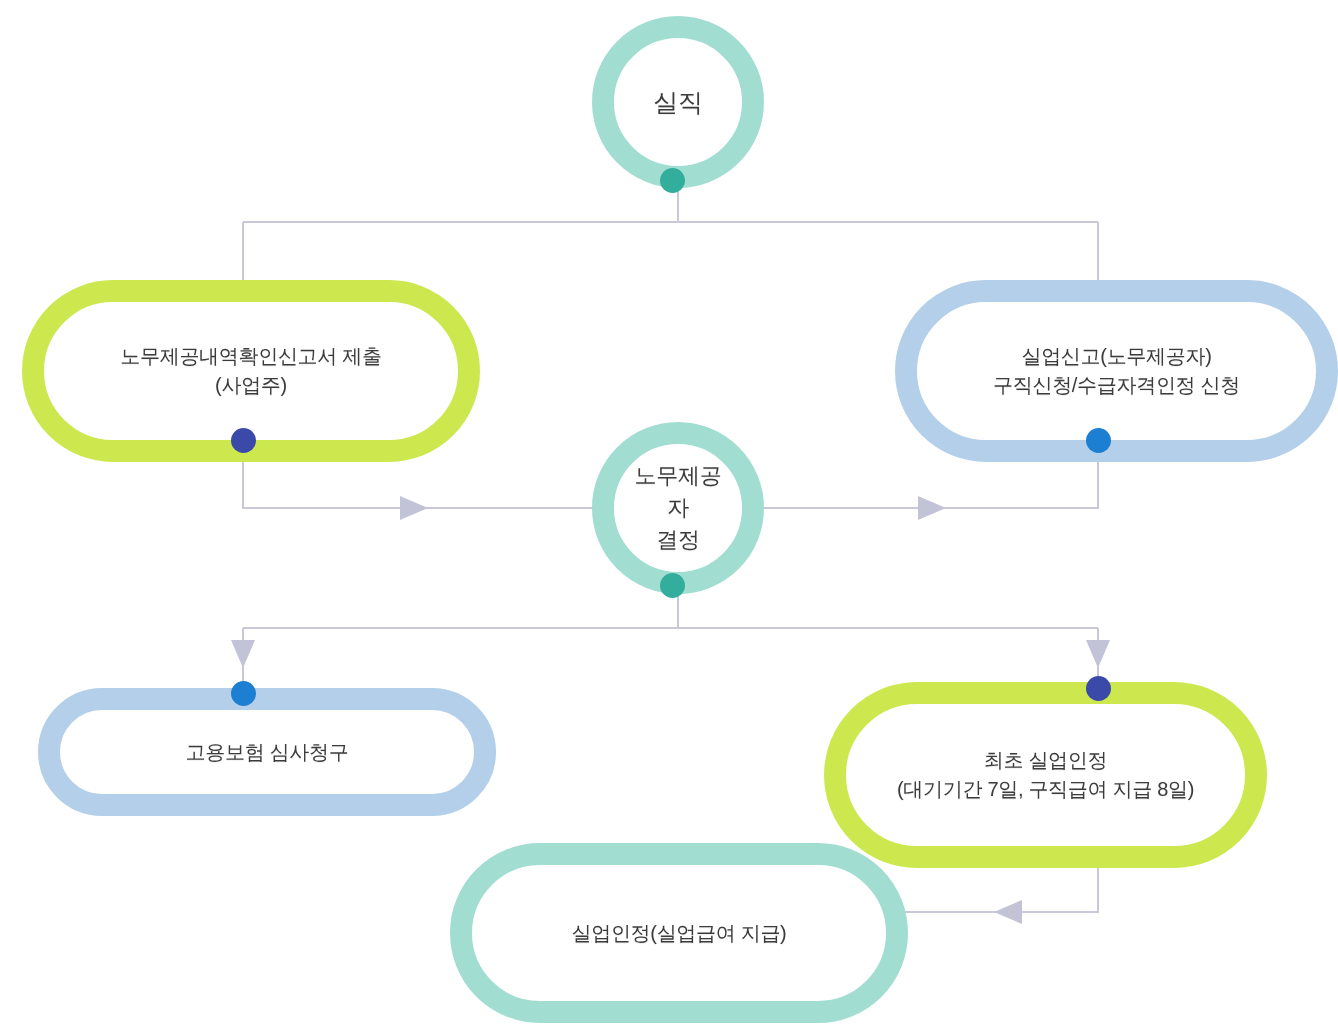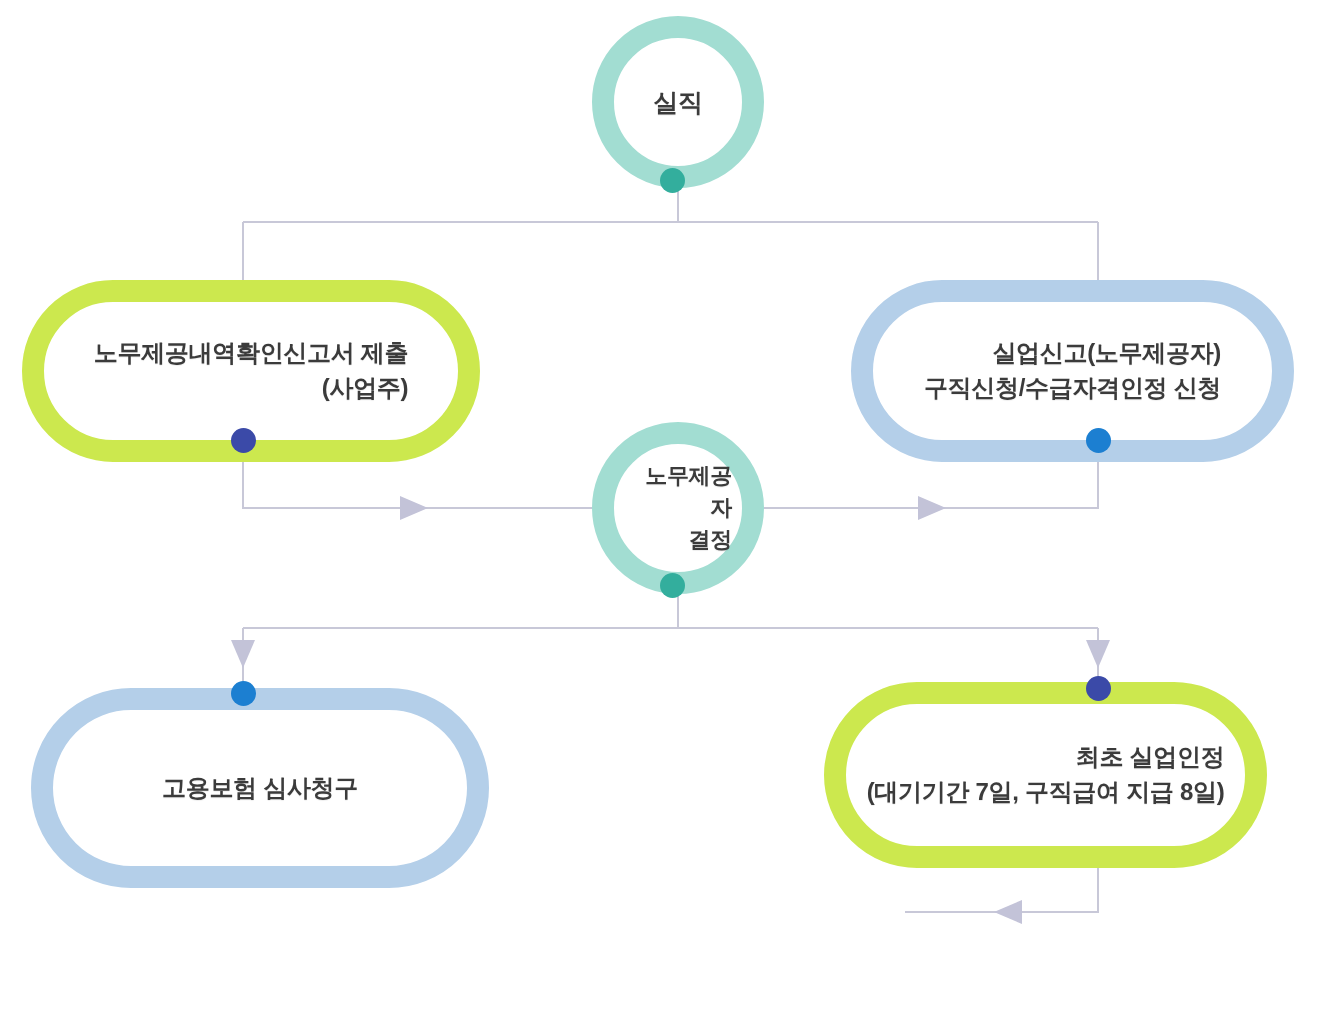--- a/index.html
+++ b/index.html
@@ -48,45 +48,44 @@
   }
 
   .c-teal  { border-color: #a2ddd2; }
   .c-green { border-color: #cce84e; }
   .c-blue  { border-color: #b4cfe9; }
 
   .label {
     position: relative;
     z-index: 2;
     color: #3b3b3b;
-    font-weight: 700;
+    font-weight: 400;
     line-height: 1.45;
     letter-spacing: -0.3px;
     padding: 0 10px;
     white-space: pre-line;
     text-shadow: 0 1px 1px rgba(0,0,0,0.07);
-    text-align: right;
   }
   .label.big   { font-size: 25px; }
-  .label.mid   { font-size: 24px; }
+  .label.mid   { font-size: 20px; }
   .label.small { font-size: 22px; }
 
   
   .dot {
     position: absolute;
     border-radius: 50%;
     z-index: 6;
   }
 
   
   #node-top      { left: 592px;  top: 16px;   width: 172px; height: 172px; }
   #node-left     { left: 22px;   top: 280px;  width: 458px; height: 182px; }
-  #node-right    { left: 851px;  top: 280px;  width: 443px; height: 182px; }
+  #node-right    { left: 895px;  top: 280px;  width: 443px; height: 182px; }
   #node-center   { left: 592px;  top: 422px;  width: 172px; height: 172px; }
-  #node-bl       { left: 31px;   top: 688px;  width: 458px; height: 200px; }
+  #node-bl       { left: 38px;   top: 688px;  width: 458px; height: 128px; }
   #node-br       { left: 824px;  top: 682px;  width: 443px; height: 186px; }
   #node-bc       { left: 450px;  top: 843px;  width: 458px; height: 180px; }
 
   
   #dot-top    { left: 660px;  top: 168px; width: 25px; height: 25px; }
   #dot-left   { left: 231px;  top: 428px; width: 25px; height: 25px; }
   #dot-right  { left: 1086px; top: 428px; width: 25px; height: 25px; }
   #dot-center { left: 660px;  top: 573px; width: 25px; height: 25px; }
   #dot-bl     { left: 231px;  top: 681px; width: 25px; height: 25px; }
   #dot-br     { left: 1086px; top: 676px; width: 25px; height: 25px; }
@@ -154,20 +153,23 @@
 
   <div id="node-bl" class="node pill c-blue">
     <span class="label mid">고용보험 심사청구</span>
   </div>
 
   <div id="node-br" class="node pill c-green">
     <span class="label mid">최초 실업인정
 (대기기간 7일, 구직급여 지급 8일)</span>
   </div>
 
+  <div id="node-bc" class="node pill c-teal">
+    <span class="label mid">실업인정(실업급여 지급)</span>
+  </div>
 
   <div id="dot-top" class="dot" style="background: rgb(51, 174, 157);"></div>
   <div id="dot-left" class="dot" style="background: rgb(59, 74, 168);"></div>
   <div id="dot-right" class="dot" style="background: rgb(28, 127, 209);"></div>
   <div id="dot-center" class="dot" style="background: rgb(51, 174, 157);"></div>
   <div id="dot-bl" class="dot" style="background: rgb(28, 127, 209);"></div>
   <div id="dot-br" class="dot" style="background: rgb(59, 74, 168);"></div>
 
 </div>
 

